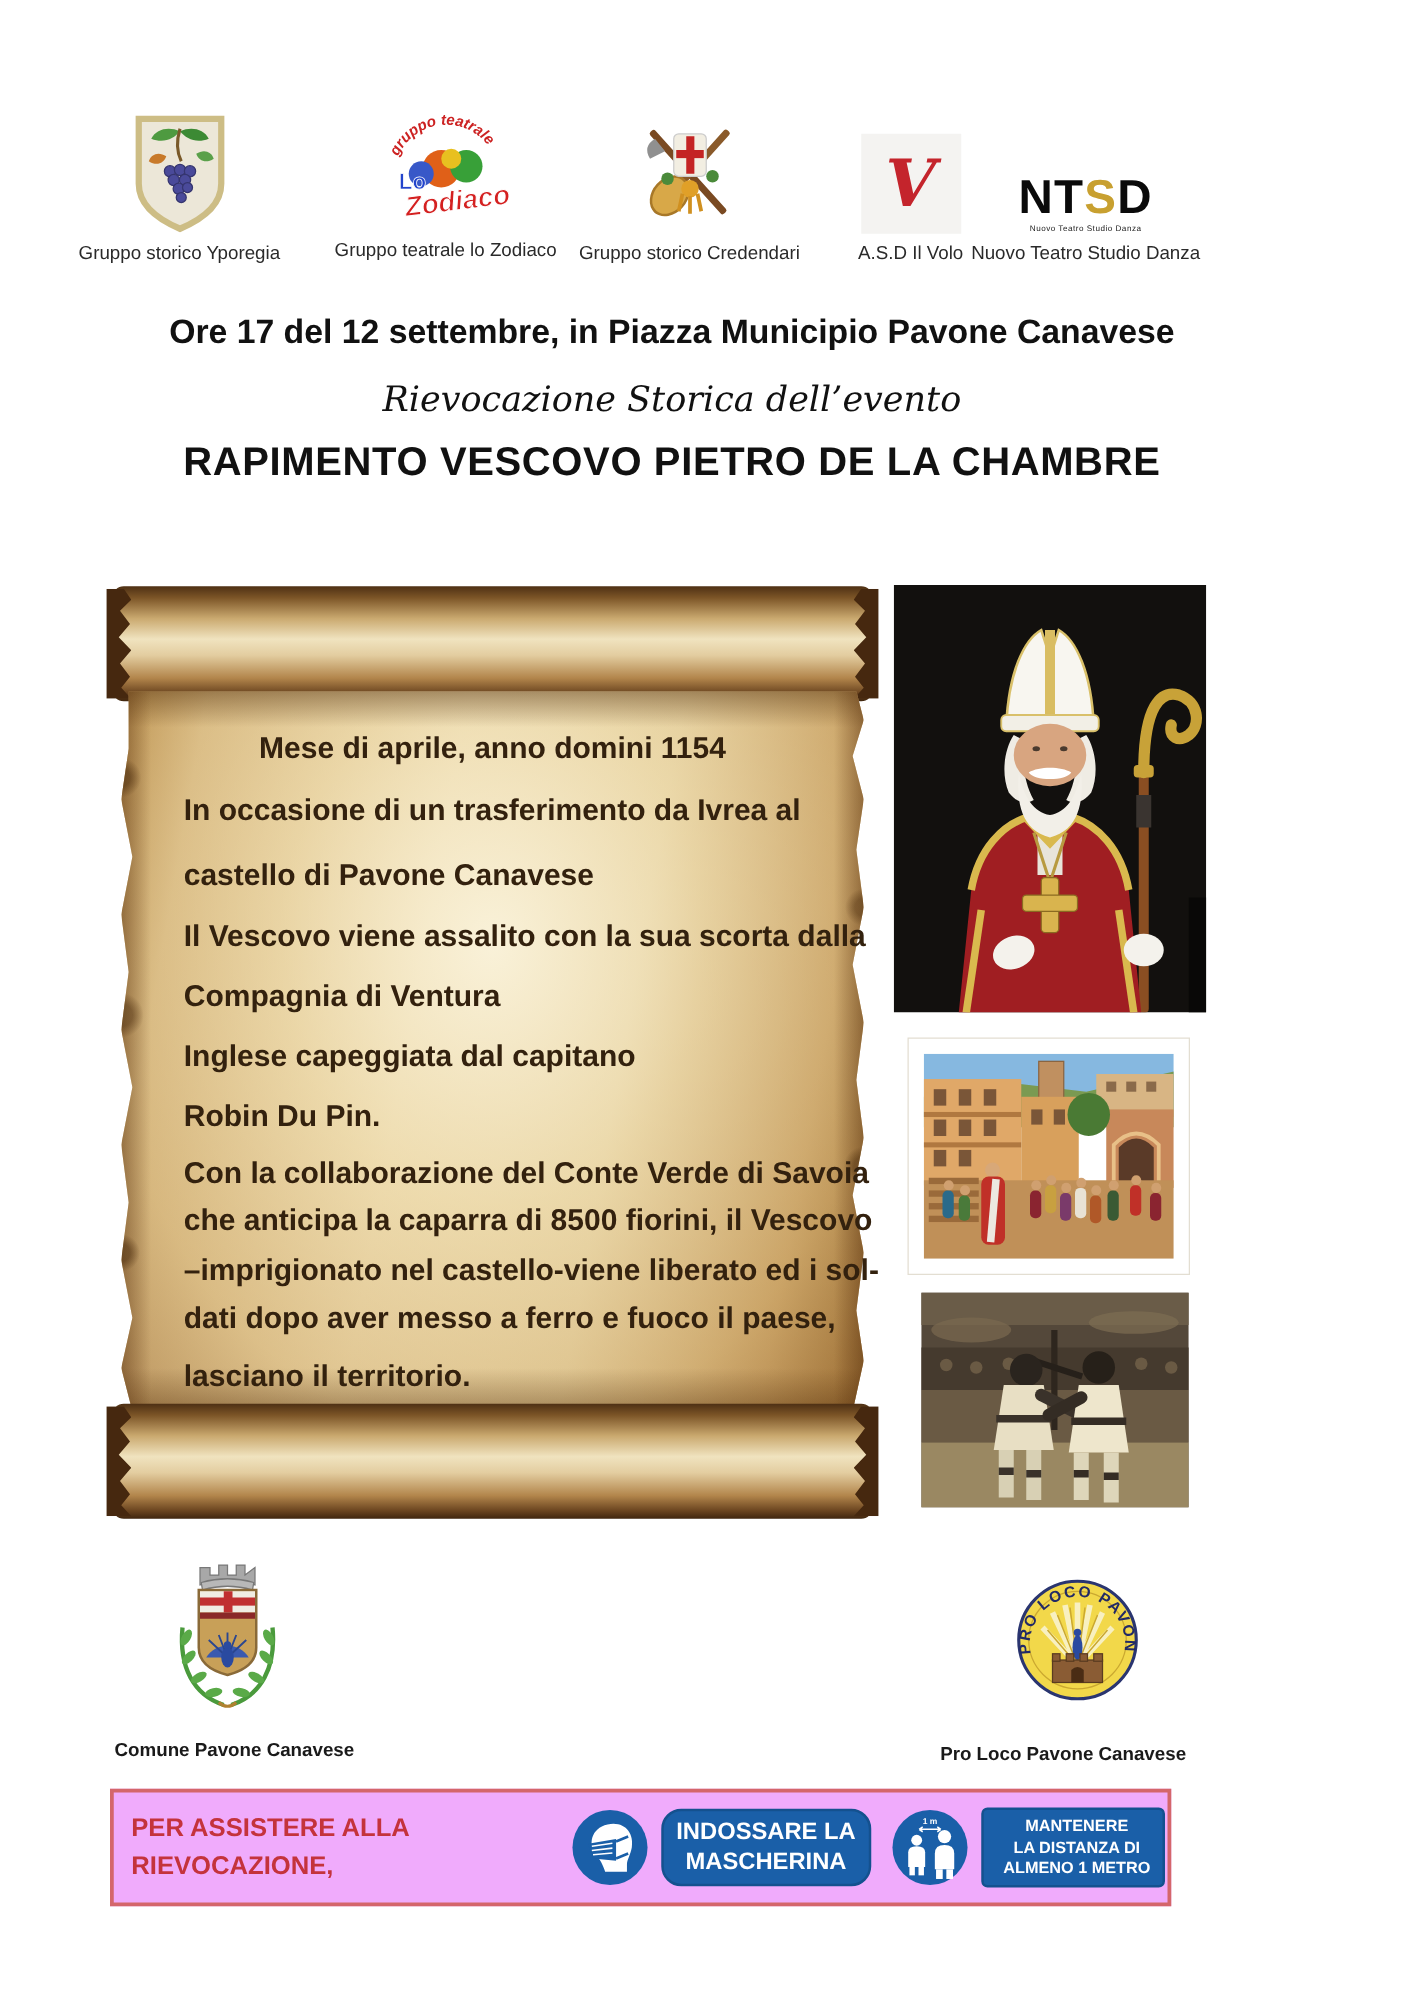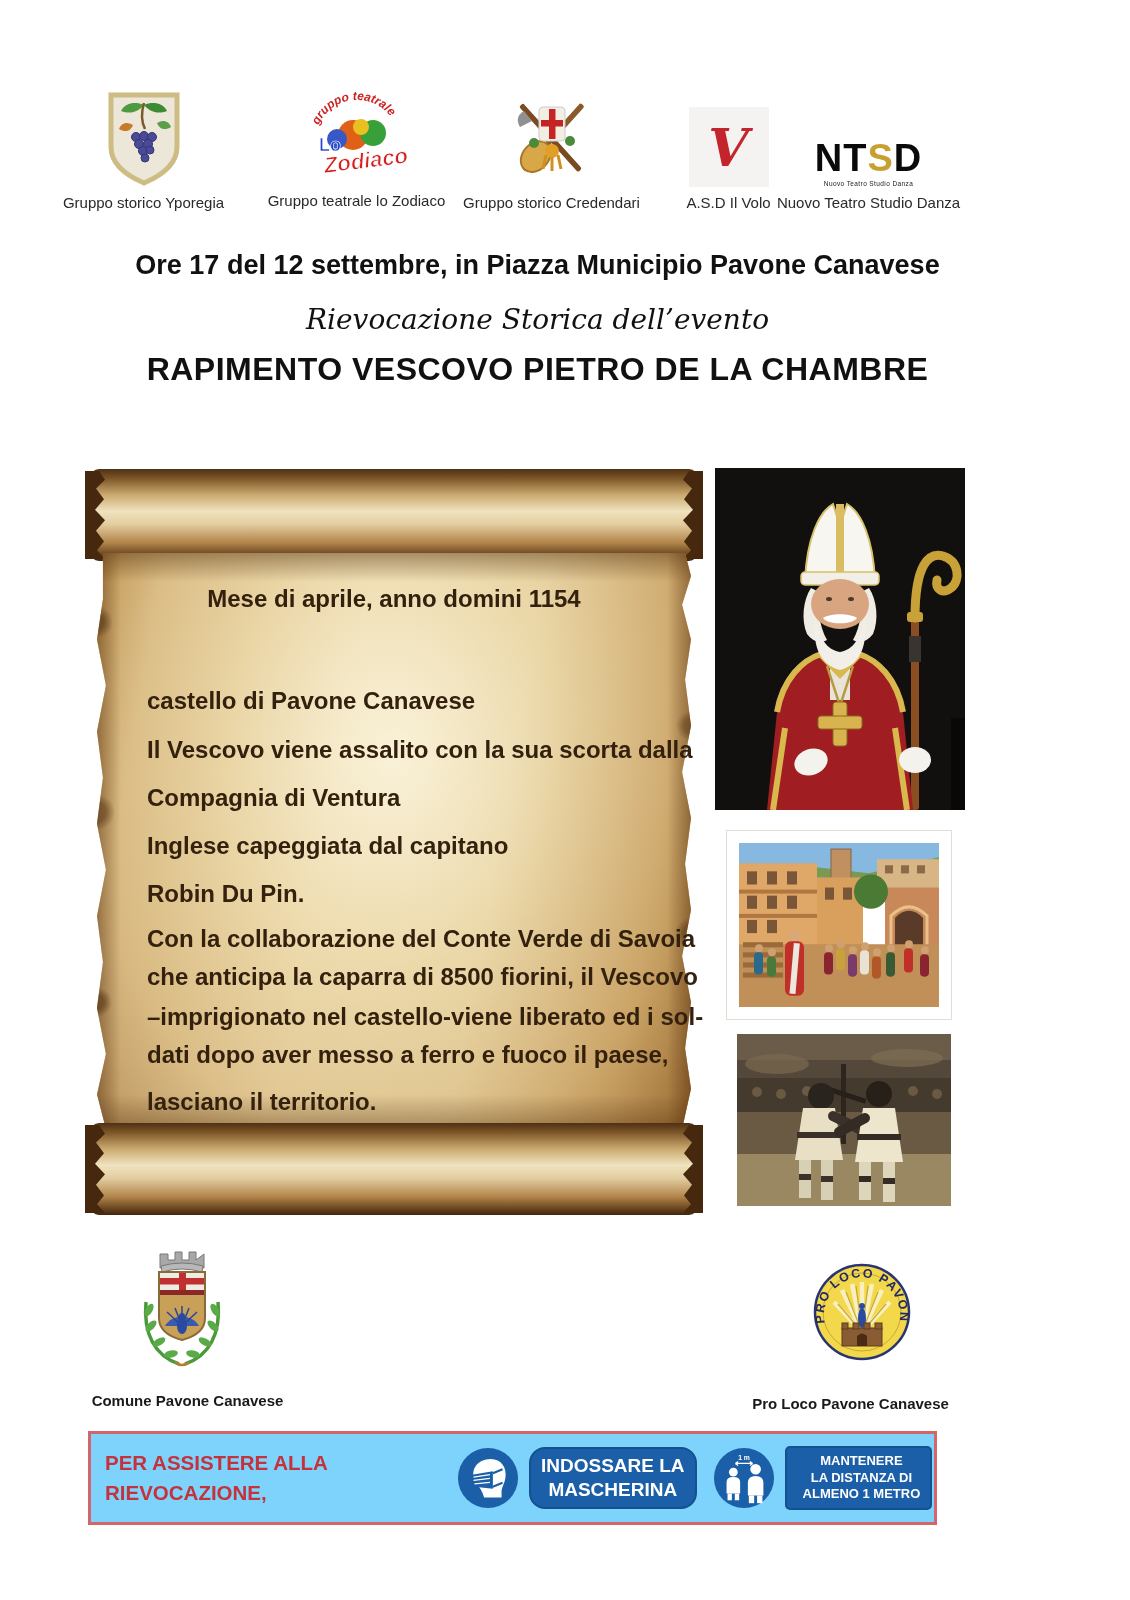--- a/index.html
+++ b/index.html
@@ -65,21 +65,21 @@
   .photo-soldiers{position:absolute;left:737px;top:1034px;width:214px;height:172px;}
 
   
   .comune-arms{position:absolute;left:126px;top:1238px;width:112px;height:150px;}
   .comune-caption{position:absolute;left:80px;top:1392px;width:215px;text-align:center;font-weight:bold;font-size:15px;color:#1a1a1a;}
   .proloco-badge{position:absolute;left:812px;top:1262px;width:100px;height:100px;}
   .proloco-caption{position:absolute;left:748px;top:1395px;width:205px;text-align:center;font-weight:bold;font-size:15px;color:#1a1a1a;}
 
   
   .banner{position:absolute;left:88px;top:1431px;width:849px;height:94px;border:3px solid #d4666b;
-    background:#7dd3fc;box-sizing:border-box;display:flex;align-items:center;}
+    background:#f0abfc;box-sizing:border-box;display:flex;align-items:center;}
   .banner-intro{width:336px;padding-left:14px;color:#c4333c;font-weight:bold;font-size:20.5px;line-height:1.45;}
   .banner-intro .line2{text-align:right;}
   .round-icon{width:62px;height:62px;flex:none;}
   .icon-mask{margin-left:16px;}
   .icon-dist{margin-left:16px;}
   .blue-label{background:#1a5fa8;color:#fff;font-weight:bold;text-align:center;border-radius:5px;
     border:2px solid #14518f;margin-left:10px;padding:5px 10px;}
   .mask-label{font-size:19px;line-height:1.25;border-radius:16px;}
   .dist-label{font-size:13px;line-height:1.3;padding-left:16px;}
 </style>
@@ -180,20 +180,21 @@
   <div class="title-line" id="t2">Rievocazione Storica dell’evento</div>
   <div class="title-line" id="t3">RAPIMENTO VESCOVO PIETRO DE LA CHAMBRE</div>
 
   <div class="scroll">
     <div class="roll top"></div>
     <div class="scroll-body">
       <div class="scroll-shade"></div>
     </div>
     <div class="roll bottom"></div>
     <div class="sline centered" id="sl0">Mese di aprile, anno domini 1154</div>
+    <div class="sline" id="sl1">In occasione di un trasferimento da Ivrea al</div>
     <div class="sline" id="sl2">castello di Pavone Canavese</div>
     <div class="sline" id="sl3">Il Vescovo viene assalito con la sua scorta dalla</div>
     <div class="sline" id="sl4">Compagnia di Ventura</div>
     <div class="sline" id="sl5">Inglese capeggiata dal capitano</div>
     <div class="sline" id="sl6">Robin Du Pin.</div>
     <div class="sline" id="sl7">Con la collaborazione del Conte Verde di Savoia</div>
     <div class="sline" id="sl8">che anticipa la caparra di 8500 fiorini, il Vescovo</div>
     <div class="sline" id="sl9">–imprigionato nel castello-viene liberato ed i sol-</div>
     <div class="sline" id="sl10">dati dopo aver messo a ferro e  fuoco il paese,</div>
     <div class="sline" id="sl11">lasciano il territorio.</div>

